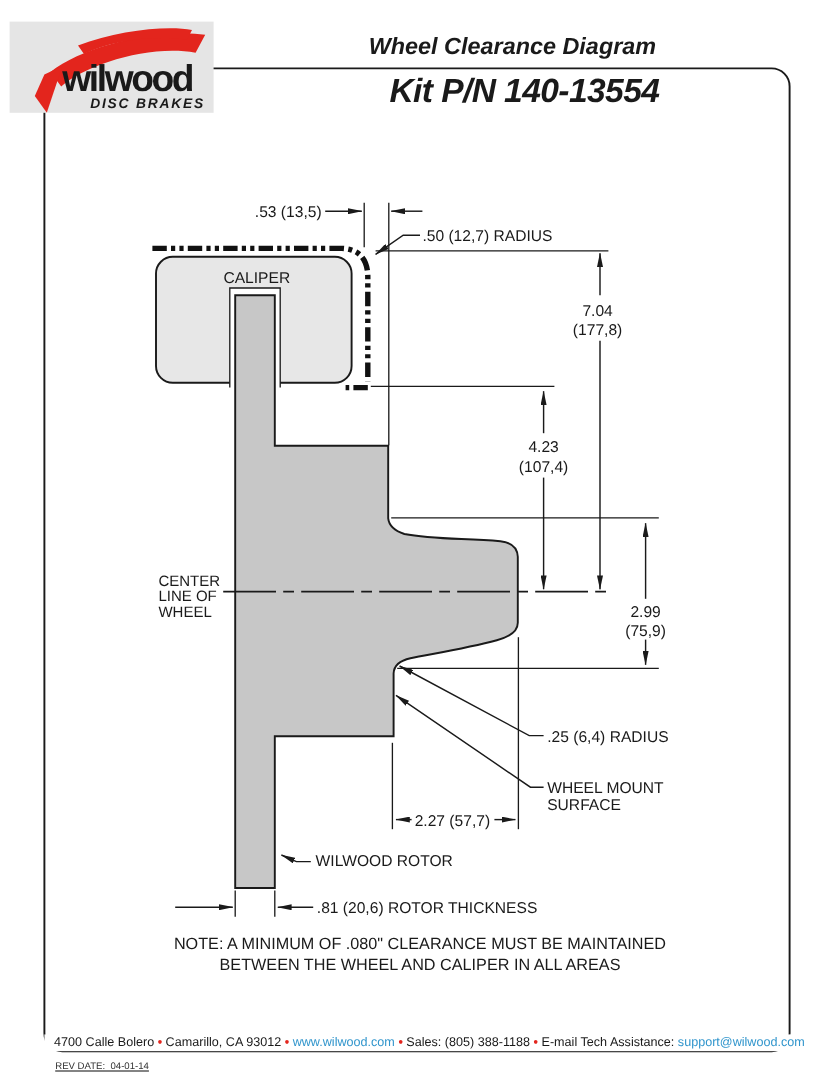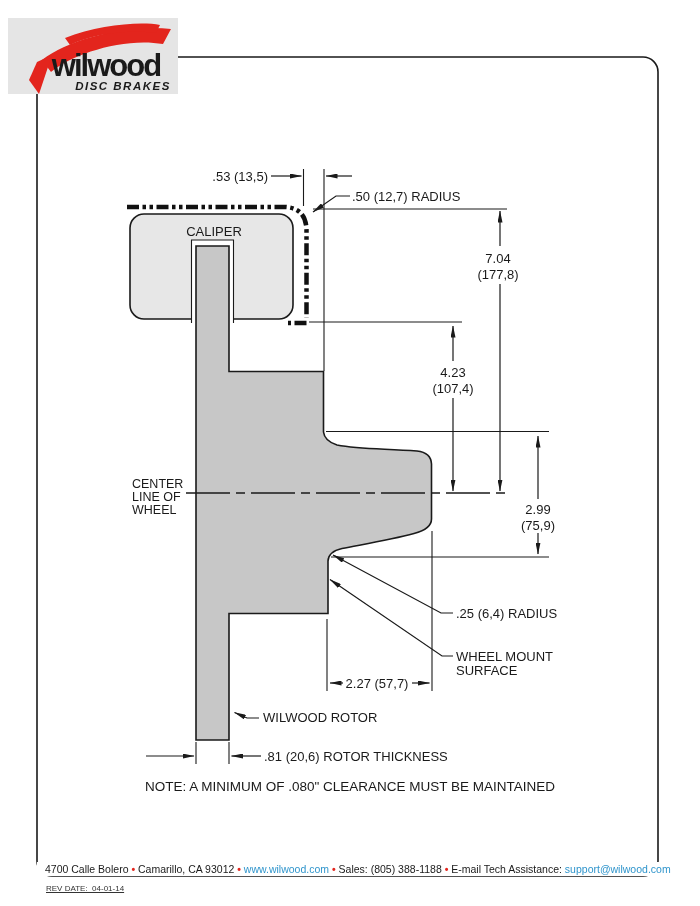--- a/index.html
+++ b/index.html
@@ -117,23 +117,26 @@
   <div class="abs logo">
     <svg width="170" height="76" viewBox="0 0 170 76">
       <path d="M34,42 C62,20 122,6 163,11 L155,26 C116,19 64,36 43,54 Z" fill="#e3251d"></path>
       <path d="M57,20 C90,7 132,3 152,7 L148,15 C118,11 84,16 62,27 Z" fill="#e3251d"></path>
       <path d="M29,44 L44,37 L31,76 L21,62 Z" fill="#e3251d"></path>
       <text x="98" y="58" text-anchor="middle" font-family="DejaVu Sans, sans-serif" font-weight="bold" font-size="31" letter-spacing="-2" fill="#111">wilwood</text>
       <text x="115" y="72" text-anchor="middle" font-family="Liberation Sans, sans-serif" font-weight="bold" font-style="italic" font-size="11.5" letter-spacing="1.5" fill="#111">DISC BRAKES</text>
     </svg>
   </div>
 
+  <div class="abs title1">Wheel Clearance Diagram</div>
+  <div class="abs title2">Kit P/N 140-13554</div>
 
   <div class="abs note">
     <div>NOTE: A MINIMUM OF .080" CLEARANCE MUST BE MAINTAINED</div>
+    <div>BETWEEN THE WHEEL AND CALIPER IN ALL AREAS</div>
   </div>
 
   <div class="abs footer">
     <span class="strip">
       <span>4700 Calle Bolero</span>
       <span class="bullet">•</span>
       <span>Camarillo, CA 93012</span>
       <span class="bullet">•</span>
       <a>www.wilwood.com</a>
       <span class="bullet">•</span>

